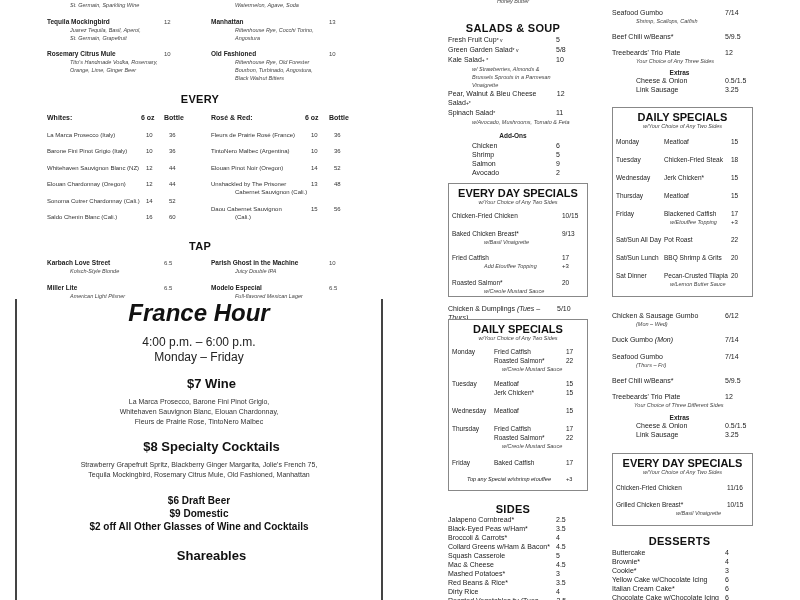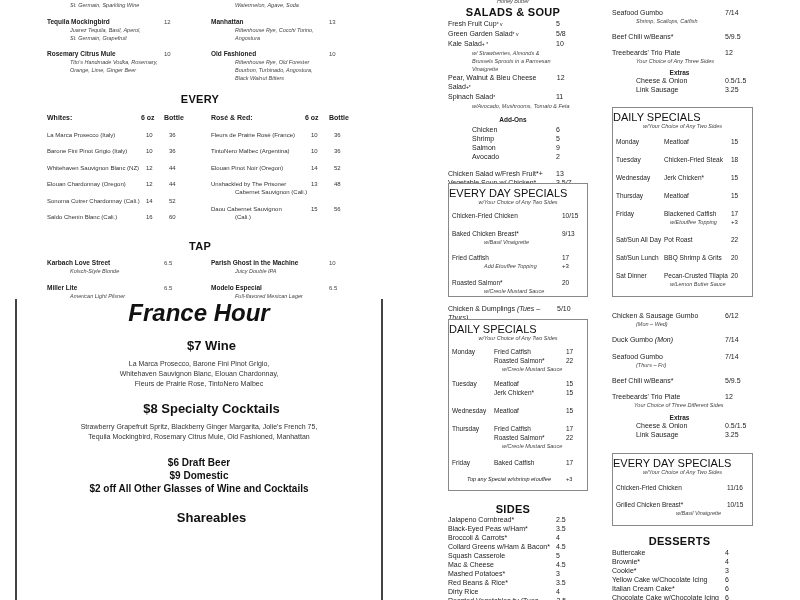--- a/index.html
+++ b/index.html
@@ -20,21 +20,21 @@
   #happy .hh-time { font-size: 12px; color: #222; line-height: 15px; margin-top: 8px; }
   #happy .hh-head { font-size: 13px; font-weight: bold; color: #111; padding-left: 25px; }
   #happy .hh-text { font-size: 7px; color: #333; line-height: 10px; }
   #happy .hh-draft { font-size: 10px; font-weight: bold; color: #111; line-height: 13px; }
 
   
   .menu-line { display: flex; justify-content: space-between; font-size: 7px; color: #222; line-height: 9px; }
   .menu-line .p { width: 22px; text-align: left; }
   .sub-i { font-size: 5.5px; font-style: italic; color: #444; line-height: 8px; }
   .box { position: absolute; border: 1px solid #888; background: #fff; }
-  .box-title { font-weight: normal; font-size: 11px; text-align: left; color: #111; margin-top: 3px; }
+  .box-title { font-weight: bold; font-size: 11px; text-align: center; color: #111; margin-top: 3px; }
   .box-sub { font-size: 5.5px; font-style: italic; color: #444; text-align: center; }
   .ds-row { display: flex; font-size: 6.5px; color: #222; line-height: 9px; }
   .ds-row .day { width: 42px; }
   .ds-row .dish { flex: 1; }
   .ds-row .pr { width: 18px; text-align: left; }
 </style>
 </head>
 <body>
 
 <div>
@@ -144,20 +144,24 @@
   <div class="abs item-desc" style="left:70px;top:292px;">American Light Pilsner</div>
   <div class="abs price" style="left:164px;top:285px;">6.5</div>
 
   <div class="abs item-name" style="left:211px;top:284px;">Modelo Especial</div>
   <div class="abs item-desc" style="left:235px;top:292px;">Full-flavored Mexican Lager</div>
   <div class="abs price" style="left:329px;top:285px;">6.5</div>
 </div>
 
 <div id="happy" class="abs">
   <div class="hh-title">France Hour</div>
+  <div class="hh-time">
+    <div>4:00 p.m. – 6:00 p.m.</div>
+    <div>Monday – Friday</div>
+  </div>
   <div class="hh-head" style="margin-top:11px;">$7 Wine</div>
   <div class="hh-text" style="margin-top:6px;">
     <div>La Marca Prosecco, Barone Fini Pinot Grigio,</div>
     <div>Whitehaven Sauvignon Blanc, Elouan Chardonnay,</div>
     <div>Fleurs de Prairie Rose, TintoNero Malbec</div>
   </div>
   <div class="hh-head" style="margin-top:12px;">$8 Specialty Cocktails</div>
   <div class="hh-text" style="margin-top:6px;">
     <div>Strawberry Grapefruit Spritz, Blackberry Ginger Margarita, Jolie's French 75,</div>
     <div>Tequila Mockingbird, Rosemary Citrus Mule, Old Fashioned, Manhattan</div>
@@ -165,21 +169,21 @@
   <div class="hh-draft" style="margin-top:14px;">
     <div>$6 Draft Beer</div>
     <div>$9 Domestic</div>
     <div>$2 off All Other Glasses of Wine and Cocktails</div>
   </div>
   <div class="hh-head" style="margin-top:15px;">Shareables</div>
 </div>
 
 <div class="abs" style="left:448px;top:0;width:130px;">
   <div class="sub-i" style="text-align:center;margin-top:-3px;">Honey Butter</div>
-  <div class="h-sect" style="margin-top:1px;">SALADS &amp; SOUP</div>
+  <div class="h-sect" style="margin-top:17px;">SALADS &amp; SOUP</div>
 
   <div style="margin-top:1px;">
     <div class="menu-line">
         <span><span>Fresh Fruit Cup</span><span style="font-size:5px">* v</span></span>
         <span class="p">5</span>
       </div>
     <div class="menu-line">
         <span><span>Green Garden Salad</span><span style="font-size:5px">* v</span></span>
         <span class="p">5/8</span>
       </div>

